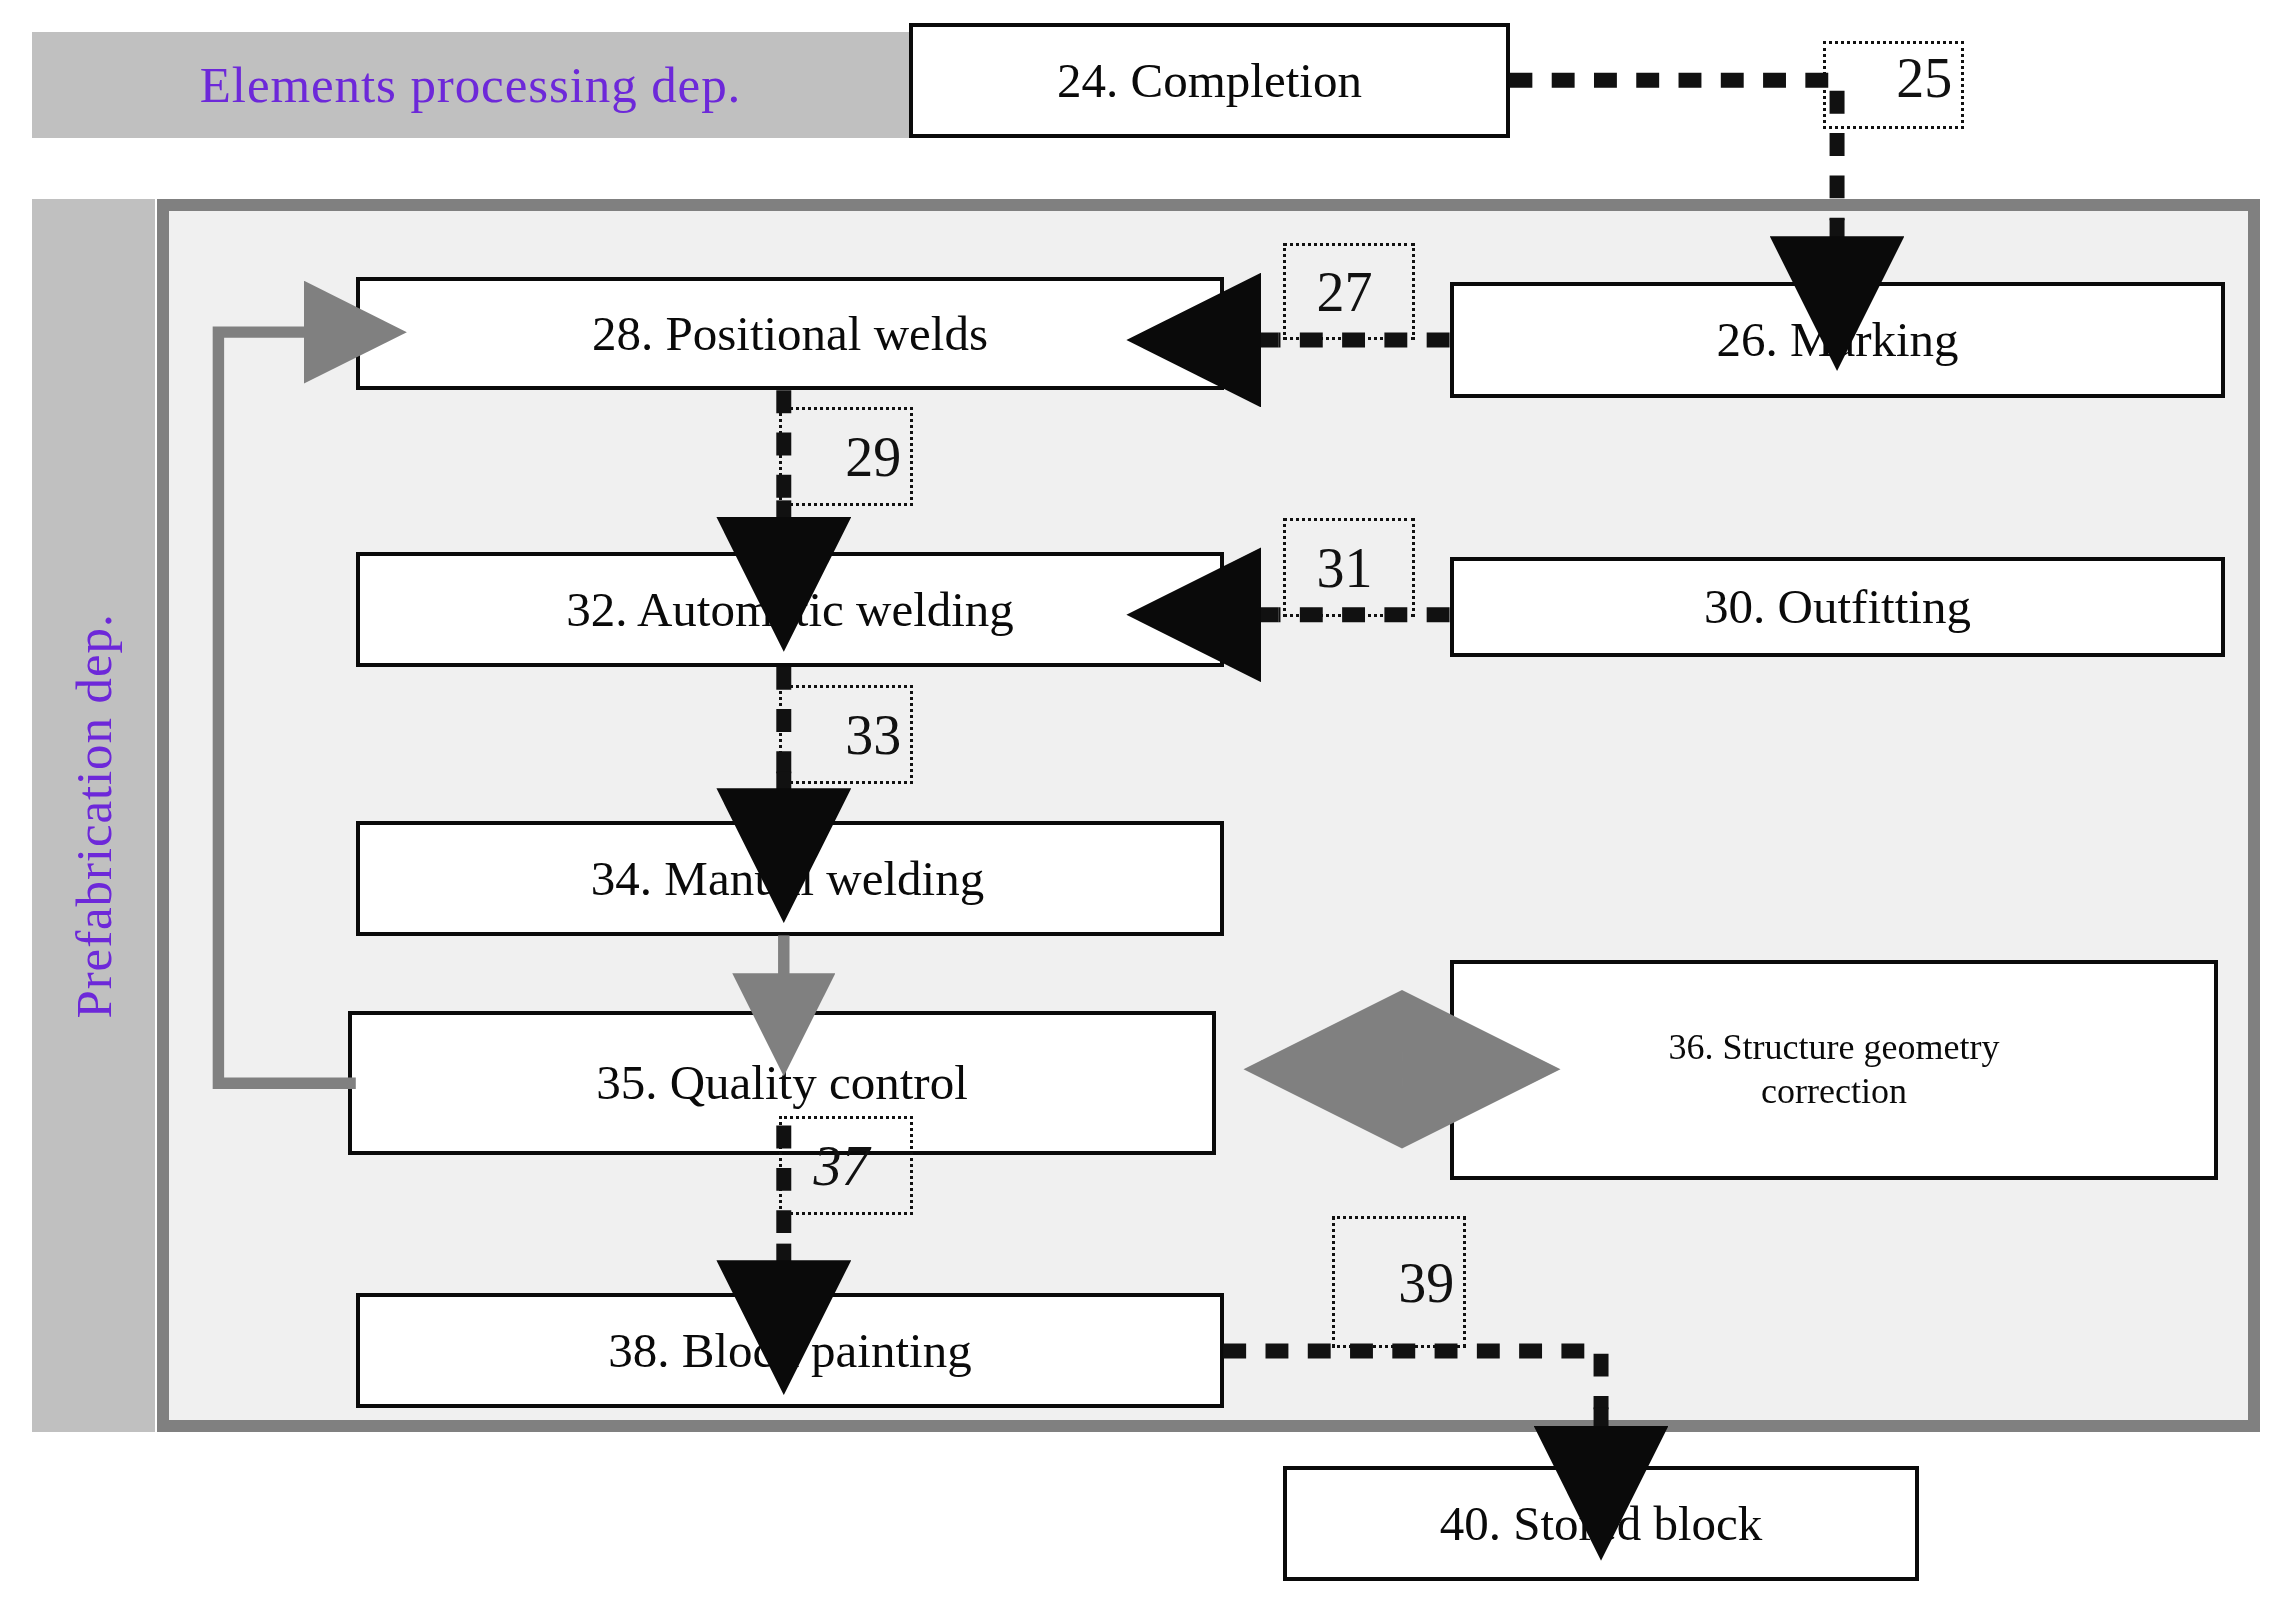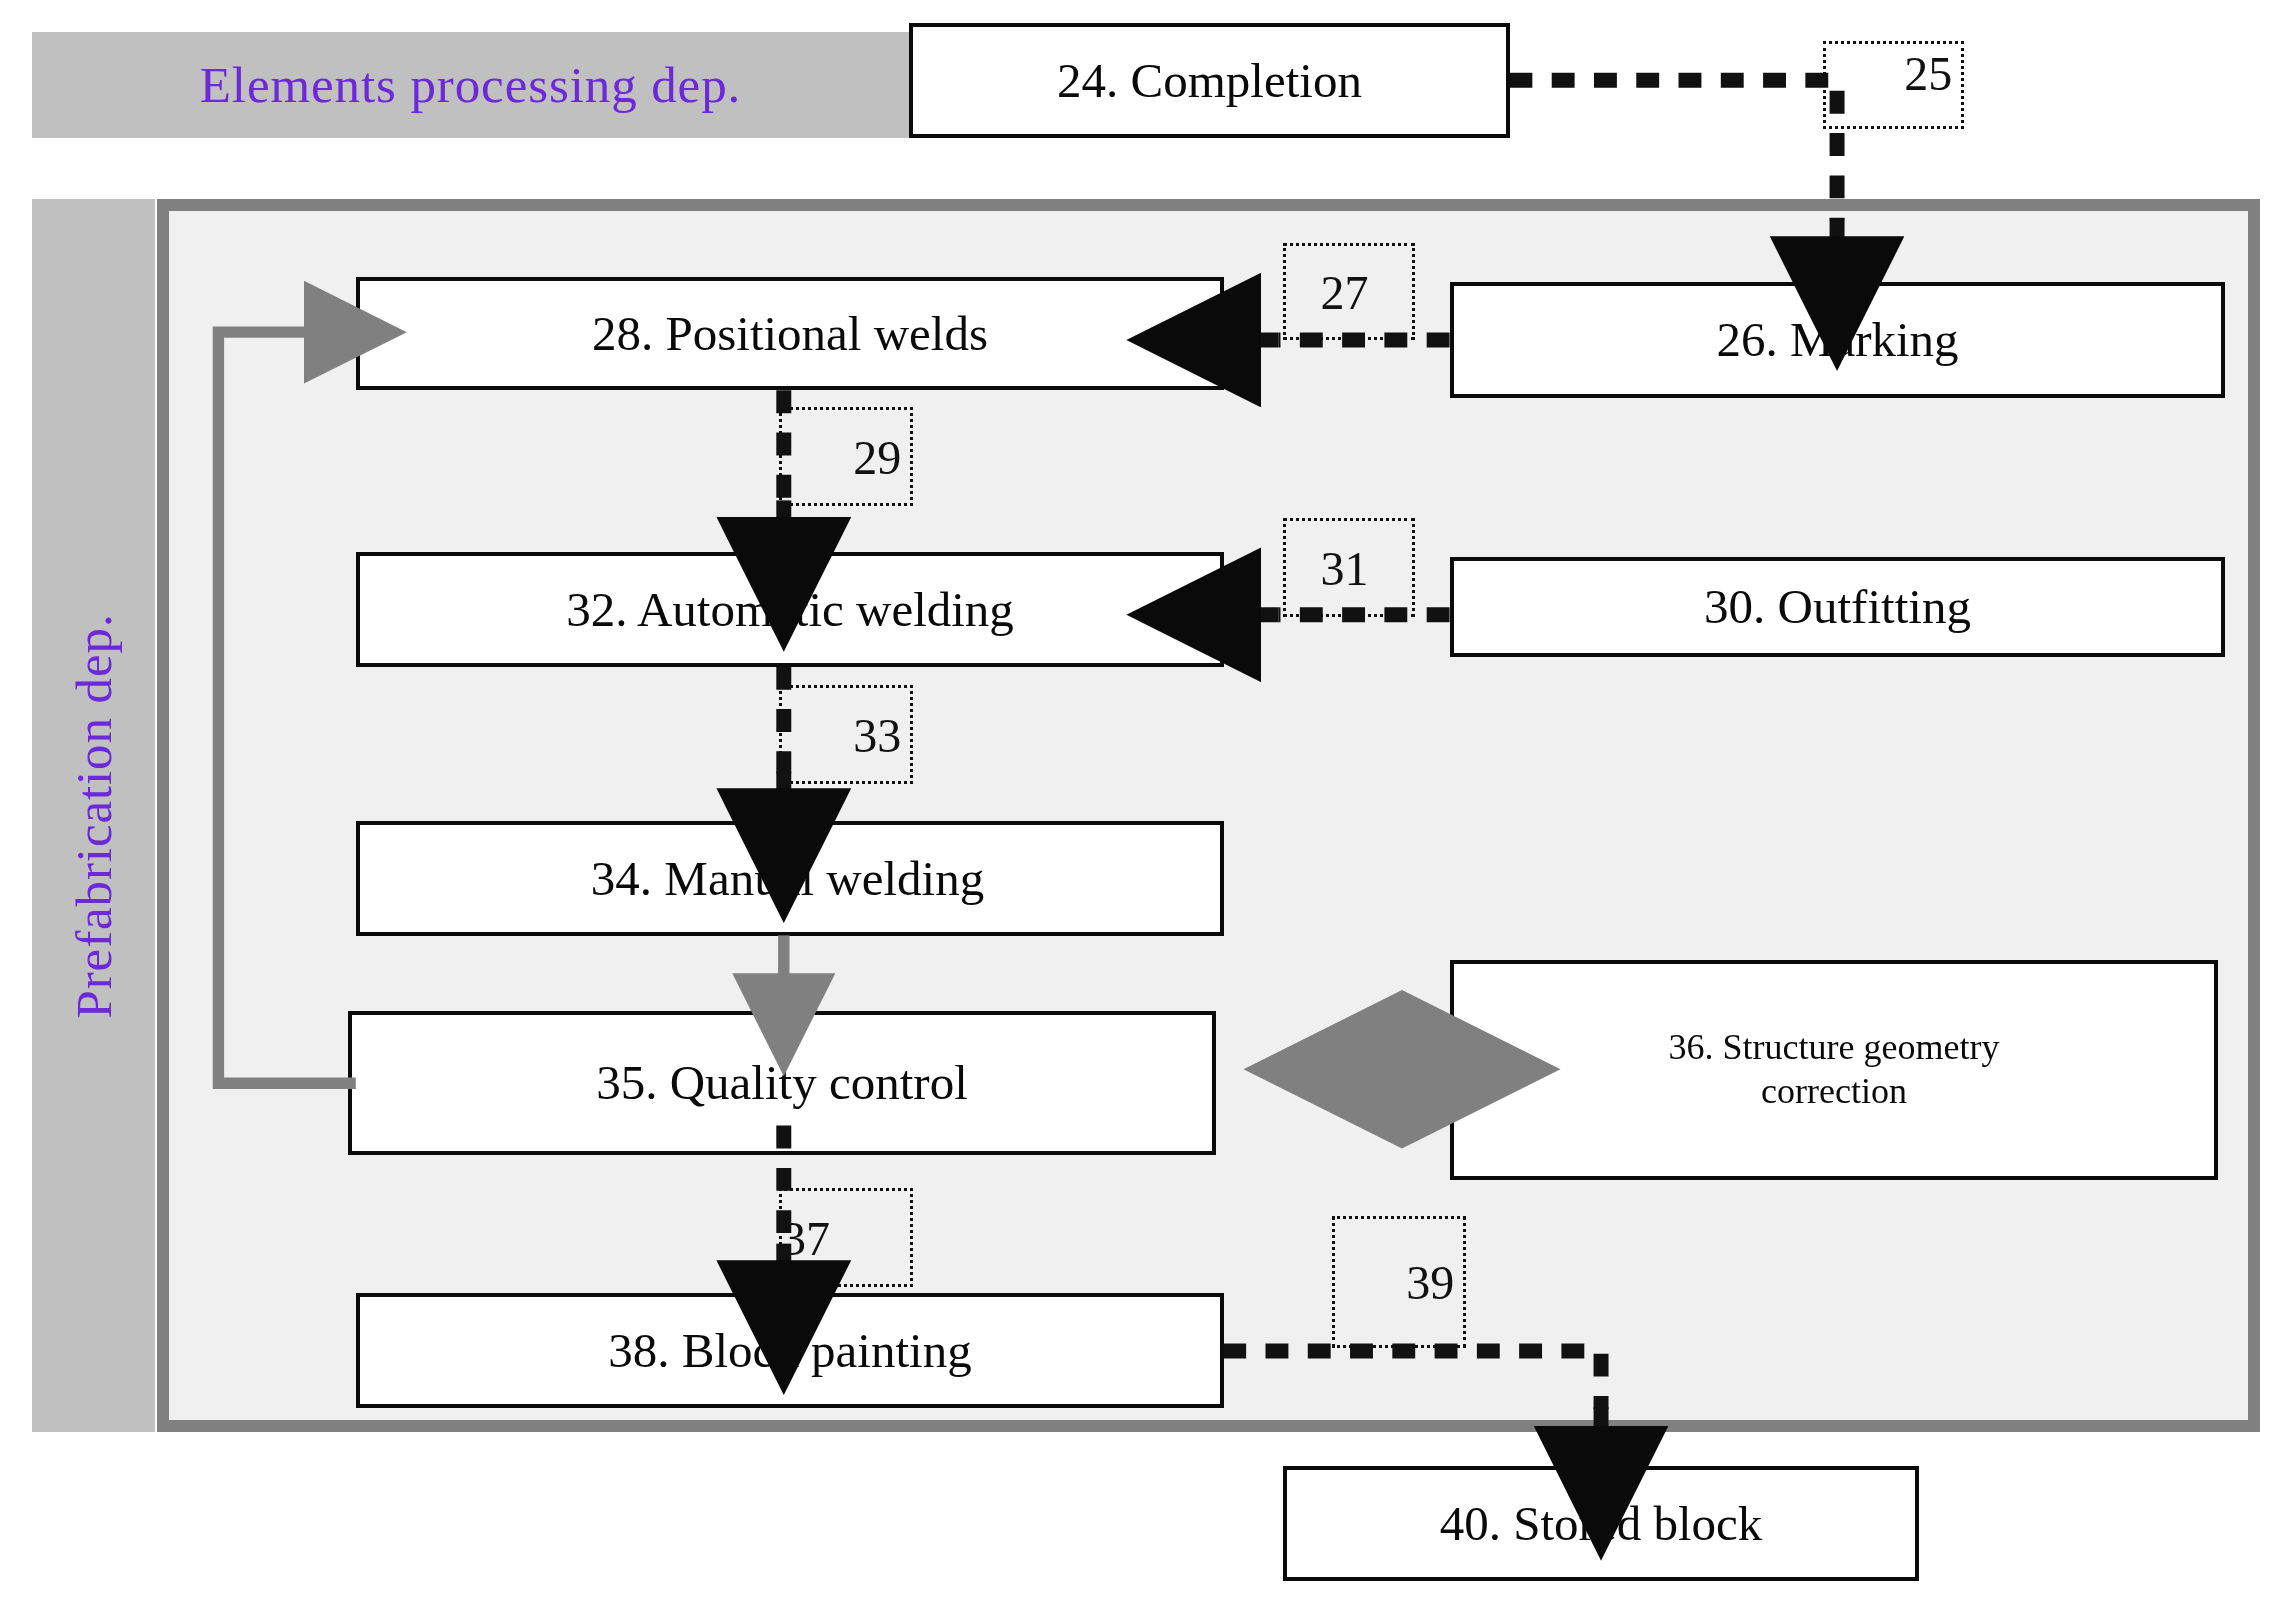--- a/index.html
+++ b/index.html
@@ -21,21 +21,21 @@
   .node{
     position:absolute;background:#ffffff;border:4.4px solid #0a0a0a;box-sizing:border-box;
     display:flex;align-items:center;justify-content:center;text-align:center;
     font-family:"Liberation Serif",serif;font-size:49px;color:#0a0a0a;line-height:1.22;
     padding:0 16px;
   }
   .node.two-line{font-size:36px;}
   .edge-label{
     position:absolute;border:3.5px dotted #111;box-sizing:border-box;background:transparent;
     display:flex;align-items:flex-start;justify-content:flex-end;
-    font-family:"Liberation Serif",serif;font-size:48px;color:#111;
+    font-family:"Liberation Serif",serif;font-size:56px;color:#111;
     padding:1.8px 8.8px 0 0;
   }
   .edge-label.mid{align-items:center;}
   svg.overlay{position:absolute;left:0;top:0;width:2295px;height:1611px;pointer-events:none;}
 </style>
 </head>
 <body>
 
 <div id="stage">
 
@@ -103,21 +103,21 @@
   </div>
 
   <div class="edge-label mid" style="left:1283px;top:518px;width:132px;height:99px;justify-content:center;">
     <span>31</span>
   </div>
 
   <div class="edge-label mid" style="left:779px;top:685px;width:134px;height:99px;justify-content:flex-end;">
     <span>33</span>
   </div>
 
-  <div class="edge-label mid" style="left:779px;top:1188px;width:134px;height:99px;justify-content:flex-start;">
+  <div class="edge-label mid" style="left:779px;top:1116px;width:134px;height:99px;justify-content:center;font-style:italic;">
     <span>37</span>
   </div>
 
   <div class="edge-label mid" style="left:1332px;top:1216px;width:134px;height:132px;justify-content:flex-end;">
     <span>39</span>
   </div>
 
   <svg class="overlay" viewBox="0 0 2606 1829">
     <defs>
       <marker id="blackArrow" markerWidth="9" markerHeight="9" refX="1" refY="4.5" orient="auto" markerUnits="strokeWidth">

